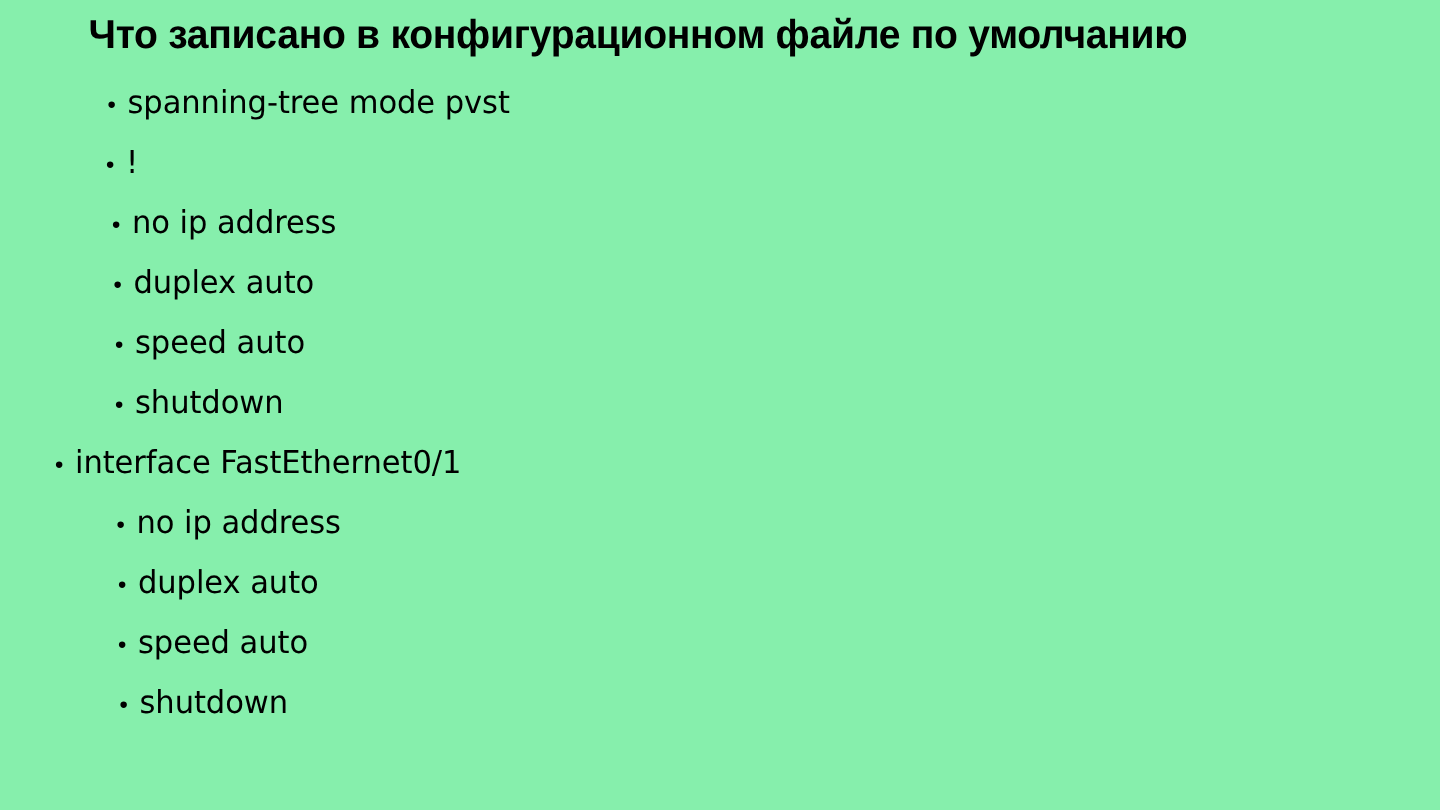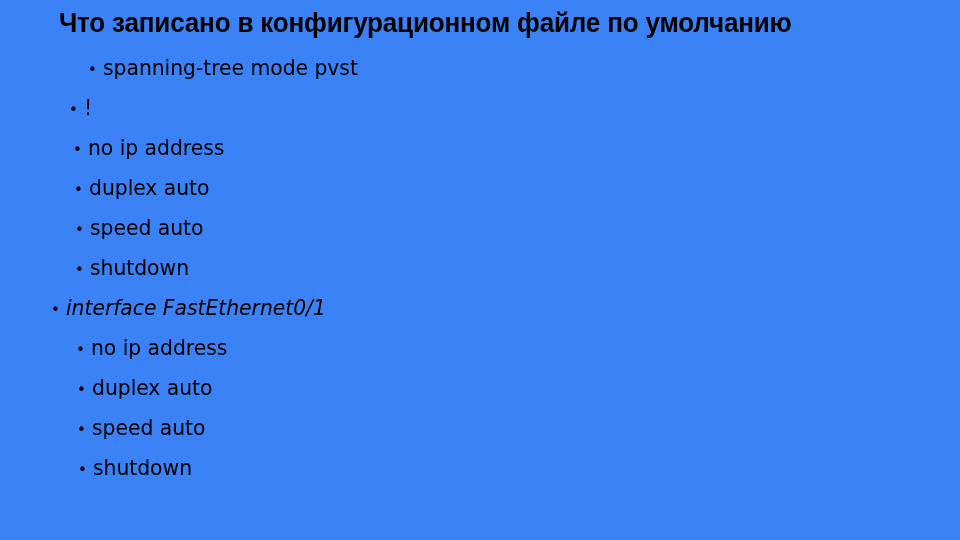--- a/index.html
+++ b/index.html
@@ -84,44 +84,44 @@
     line-height: 40px;
     letter-spacing: -0.05px;
     color: #000000;
     transform: scaleX(0.97);
     transform-origin: left center;
   }
 </style>
 </head>
 <body>
 
-<div class="slide" style="background: #3b82f6; color: rgb(0, 0, 0);">
+<div class="slide" style="background: #86efac; color: rgb(0, 0, 0);">
 
   <h1 class="slide-title">Что записано в конфигурационном файле по умолчанию</h1>
 
   <ul class="bullet-list">
-    <li class="bullet-item" style="padding-left: 88px;">
+    <li class="bullet-item" style="padding-left: 70px;">
       <span class="bullet-mark">•</span><span class="bullet-text">spanning-tree mode pvst</span>
     </li>
     <li class="bullet-item" style="padding-left: 69px;">
       <span class="bullet-mark">•</span><span class="bullet-text">!</span>
     </li>
     <li class="bullet-item" style="padding-left: 73px;">
       <span class="bullet-mark">•</span><span class="bullet-text">no ip address</span>
     </li>
     <li class="bullet-item" style="padding-left: 74px;">
       <span class="bullet-mark">•</span><span class="bullet-text">duplex auto</span>
     </li>
     <li class="bullet-item" style="padding-left: 75px;">
       <span class="bullet-mark">•</span><span class="bullet-text">speed auto</span>
     </li>
     <li class="bullet-item" style="padding-left: 75px;">
       <span class="bullet-mark">•</span><span class="bullet-text">shutdown</span>
     </li>
-    <li class="bullet-item" style="padding-left: 51px; font-style: italic;">
+    <li class="bullet-item" style="padding-left: 35px;">
       <span class="bullet-mark">•</span><span class="bullet-text">interface FastEthernet0/1</span>
     </li>
     <li class="bullet-item" style="padding-left: 76px;">
       <span class="bullet-mark">•</span><span class="bullet-text">no ip address</span>
     </li>
     <li class="bullet-item" style="padding-left: 77px;">
       <span class="bullet-mark">•</span><span class="bullet-text">duplex auto</span>
     </li>
     <li class="bullet-item" style="padding-left: 77px;">
       <span class="bullet-mark">•</span><span class="bullet-text">speed auto</span>

